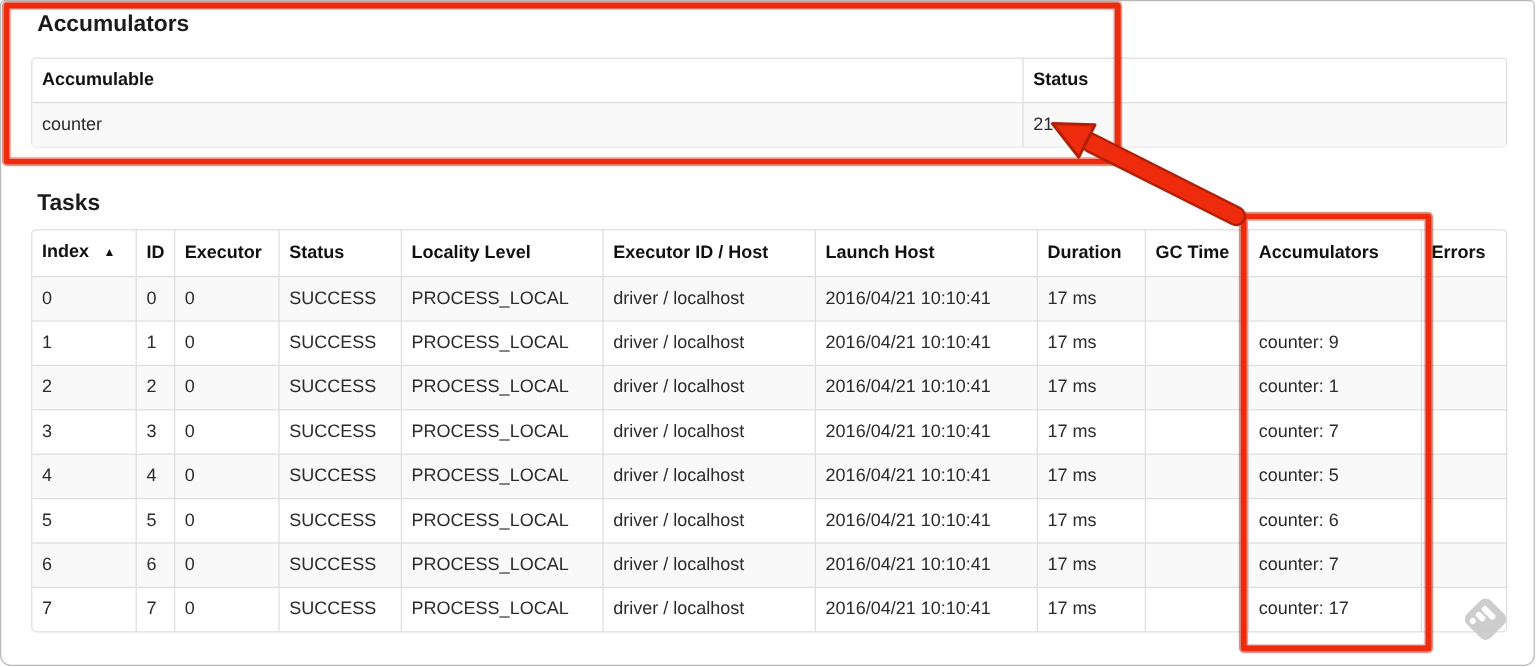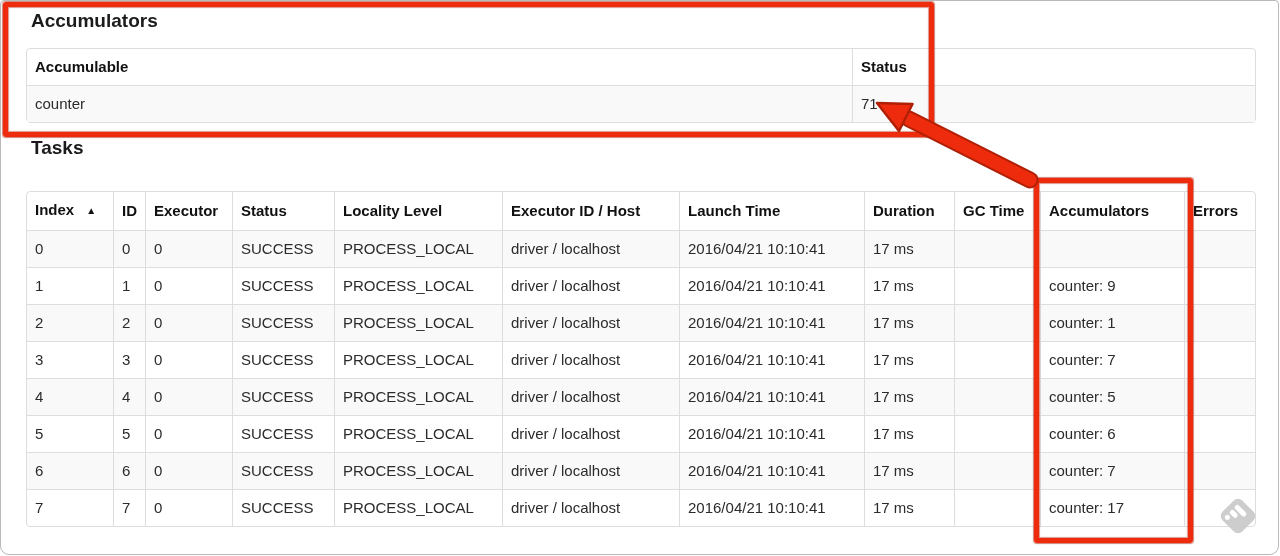--- a/index.html
+++ b/index.html
@@ -6,21 +6,21 @@
   html,body { width:1280px; height:556px; background:#ffffff; font-family:"Liberation Sans", sans-serif; }
   #window {
     position:absolute; left:0; top:0; width:1279px; height:555px;
     background:#ffffff; border:1px solid #b9b9b9;
     border-radius:4px 4px 9px 9px; overflow:hidden;
   }
   .section-heading {
     position:absolute; font-size:19px; font-weight:bold; color:#1b1b1b; letter-spacing:0;
   }
   #accumulators-heading { left:30px; top:9px; }
-  #tasks-heading { left:30px; top:136px; }
+  #tasks-heading { left:30px; top:158px; }
 
   table.spark-table {
     position:absolute; border-collapse:separate; border-spacing:0;
     border:1px solid #dddddd; border-radius:4px; table-layout:fixed;
     font-size:15px; color:#2b2b2b; background:#ffffff;
   }
   table.spark-table th, table.spark-table td {
     padding:8px 8px 8px 8px; line-height:20px; text-align:left;
     border-left:1px solid #dddddd; border-top:1px solid #dddddd;
     overflow:hidden; white-space:nowrap; vertical-align:middle;
@@ -70,21 +70,21 @@
       </colgroup>
     <thead>
       <tr>
         <th>Accumulable</th>
         <th>Status</th>
       </tr>
     </thead>
     <tbody>
         <tr>
           <td>counter</td>
-          <td>71</td>
+          <td>21</td>
         </tr>
       </tbody>
   </table>
 
   <div id="tasks-heading" class="section-heading">Tasks</div>
 
   <table id="tasks-table" class="spark-table">
     <colgroup>
       <col style="width:86px">
         <col style="width:32px">
@@ -99,21 +99,21 @@
         <col style="width:71px">
     </colgroup>
     <thead>
       <tr>
         <th><span>Index</span><span class="sort-icon">▲</span></th>
         <th>ID</th>
         <th>Executor</th>
         <th>Status</th>
         <th>Locality Level</th>
         <th>Executor ID / Host</th>
-        <th>Launch Time</th>
+        <th>Launch Host</th>
         <th>Duration</th>
         <th>GC Time</th>
         <th>Accumulators</th>
         <th>Errors</th>
       </tr>
     </thead>
     <tbody>
         <tr>
           <td>0</td>
           <td>0</td>

